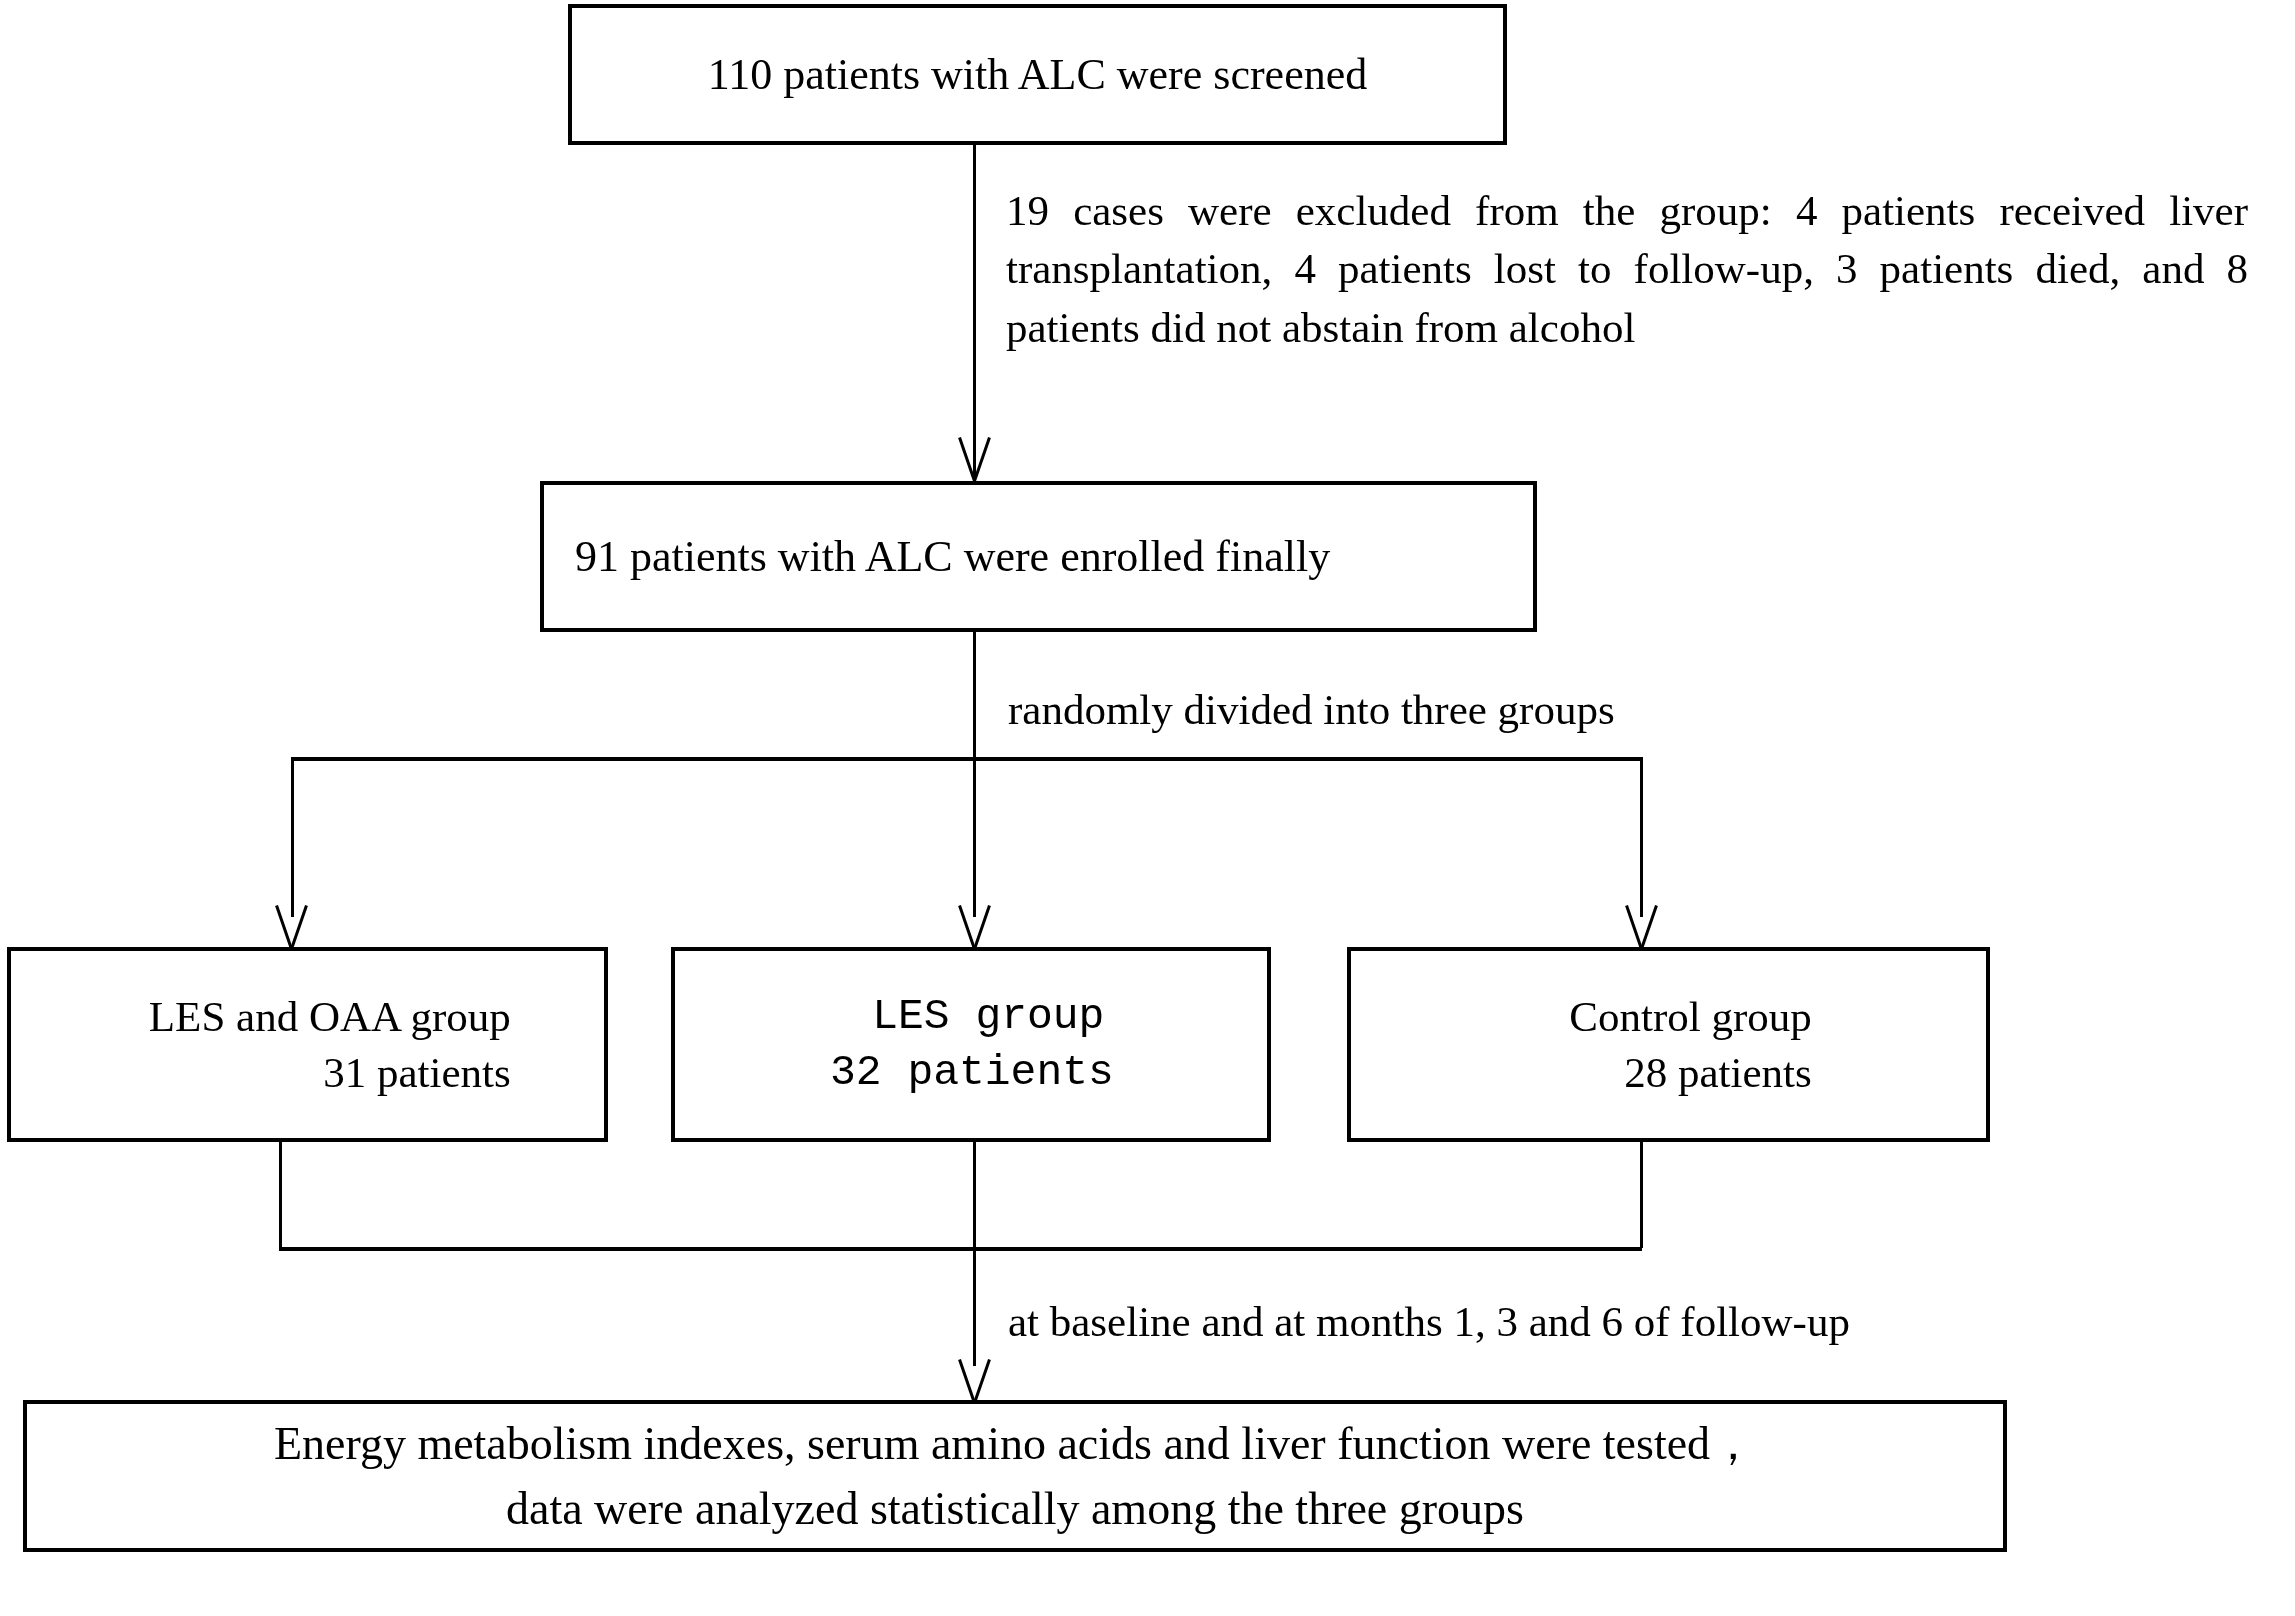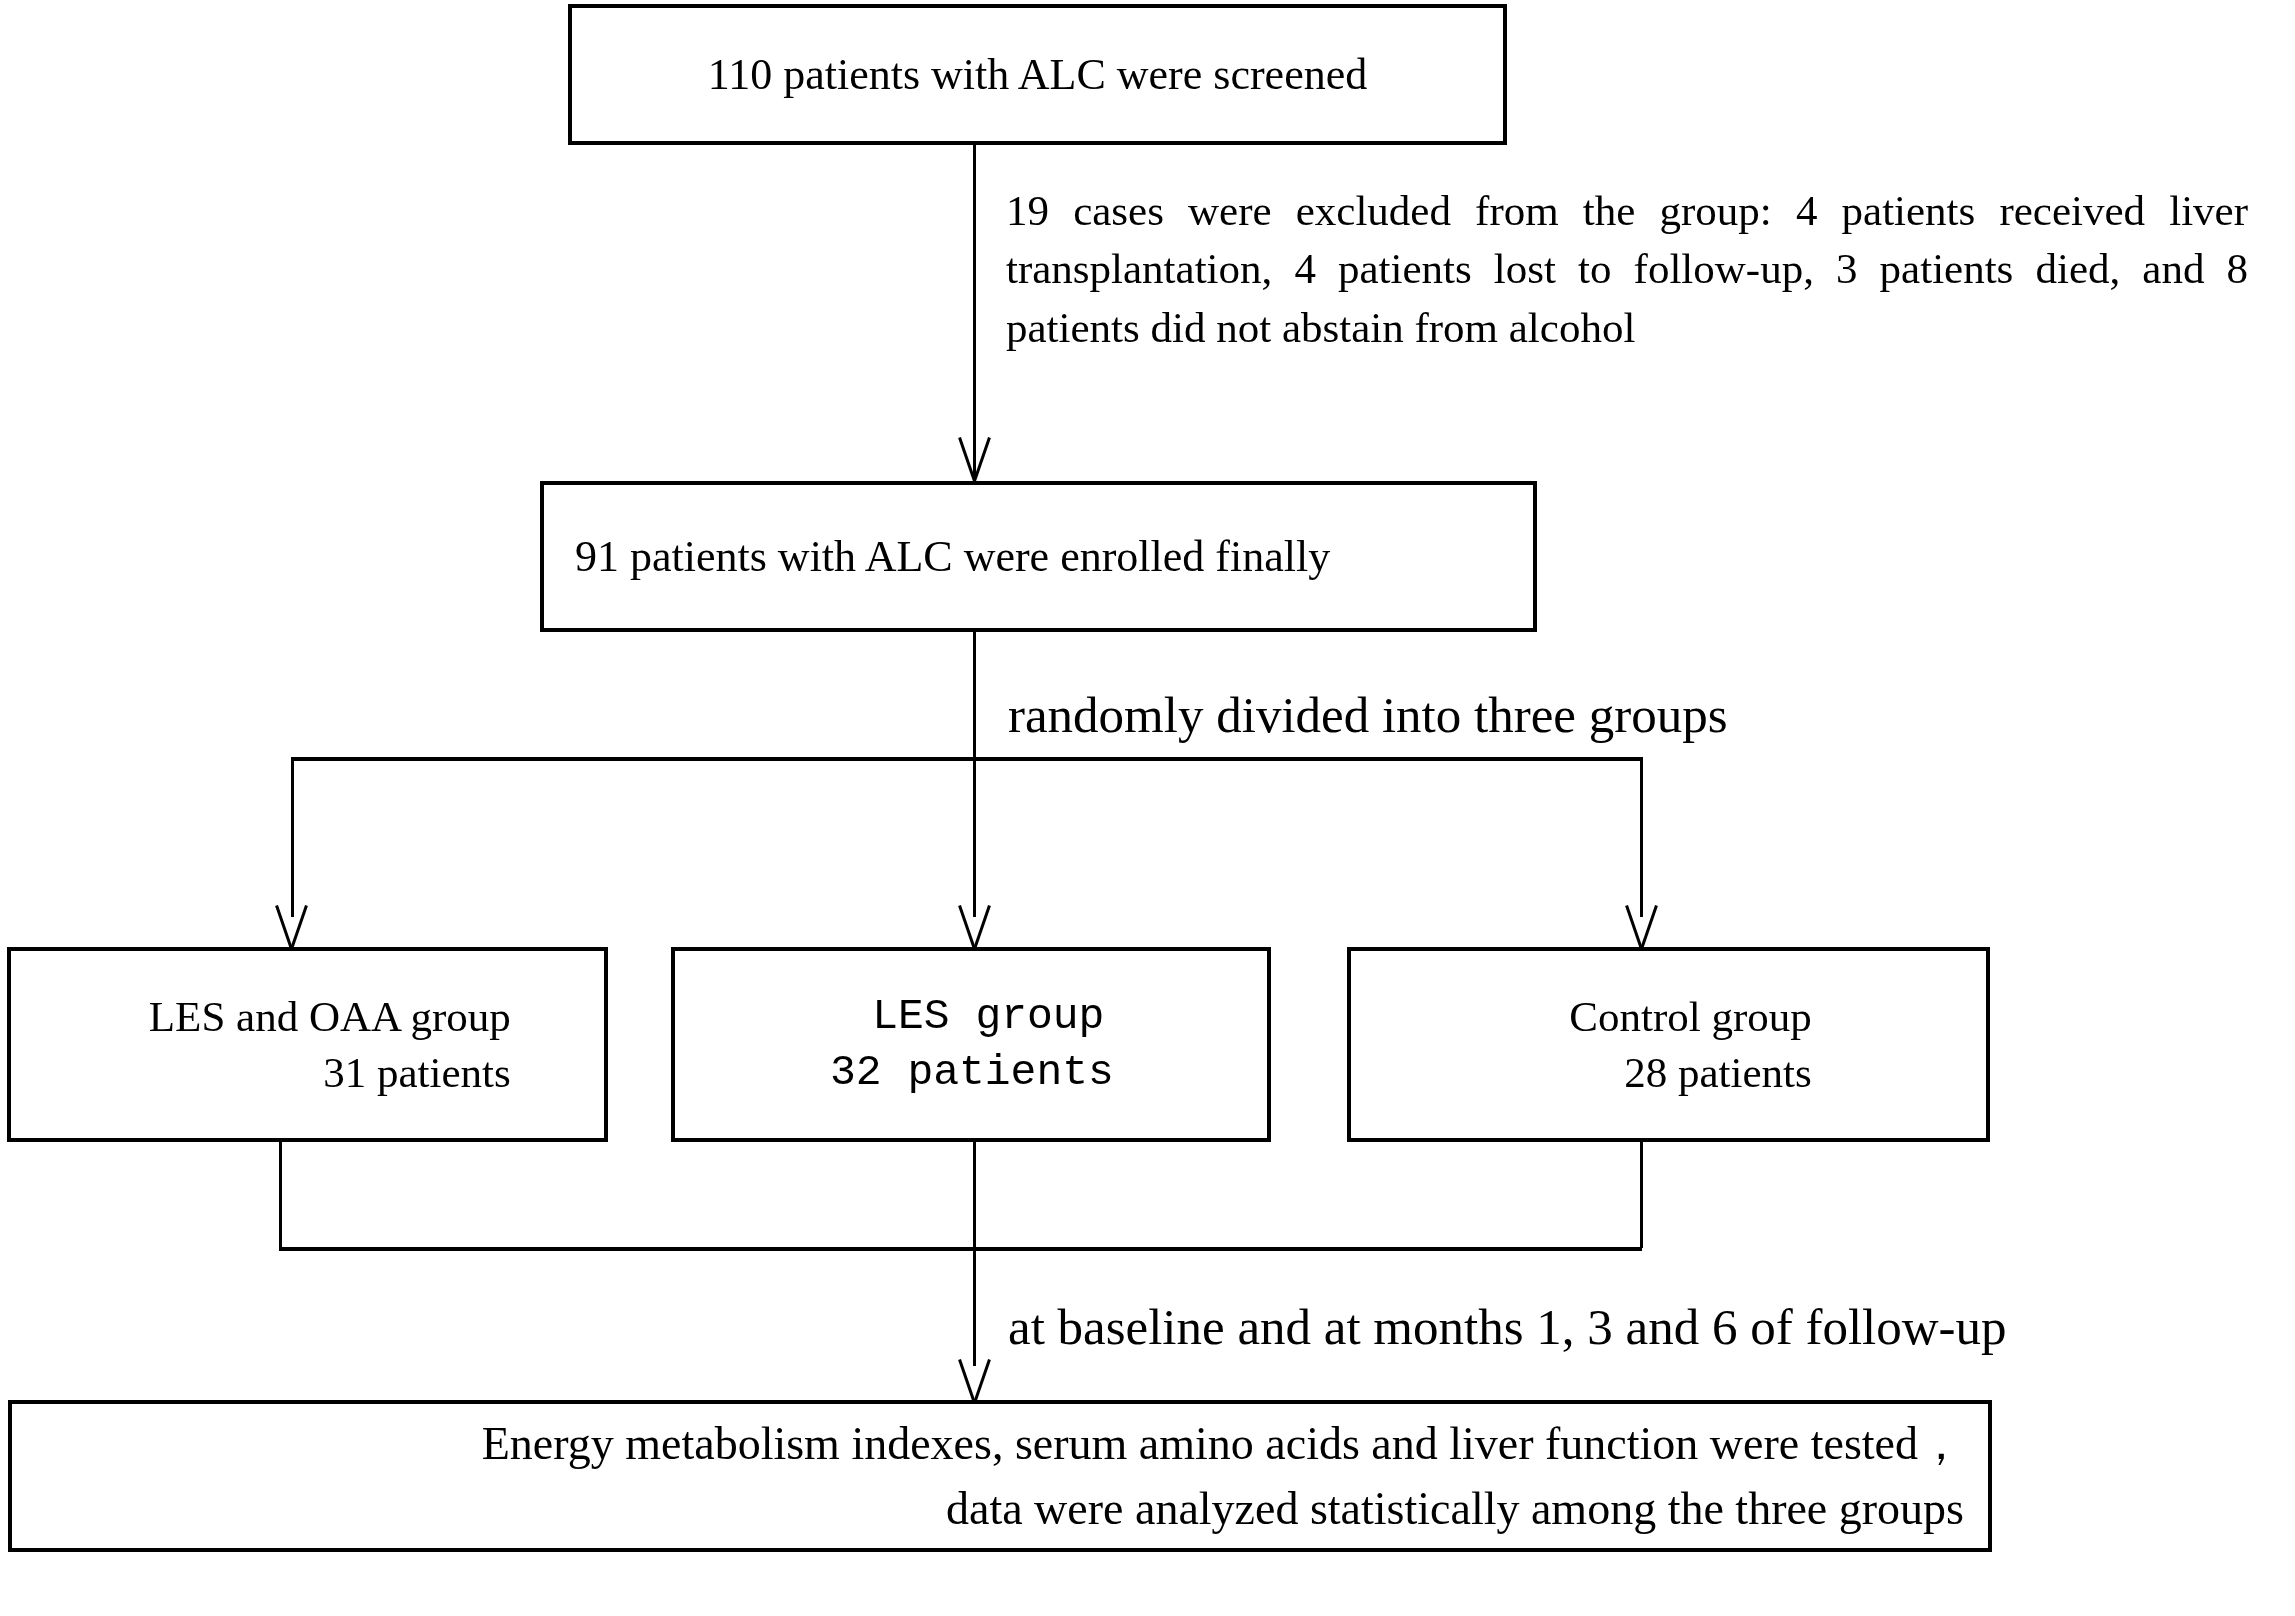--- a/index.html
+++ b/index.html
@@ -74,33 +74,33 @@
   .group-inner .box-line { font-size: 43px; }
   .group-inner .gl-title { text-align: left; margin-left: 44px; }
   .group-inner .gl-count { text-align: right; }
 
   #box-group-0 .group-inner .gl-count { padding-left: 3.7px; }
   #box-group-1 .group-inner .gl-count { padding-left: 1.8px; }
   #box-group-2 .group-inner .gl-count { padding-left: 1.8px; }
 
   
   #box-outcome {
-    left: 8px; top: 1400px;
+    left: 23px; top: 1400px;
     width: 1984px; height: 152px;
-    align-items: flex-end;
+    align-items: center;
   }
   #box-outcome .box-line {
     font-size: 46px;
     line-height: 1.42;
   }
 
   
   .annot {
     position: absolute;
-    font-size: 51px;
+    font-size: 43px;
     line-height: 1.34;
     white-space: nowrap;
     text-align: right;
   }
 
   #annot-excluded {
     left: 1006px;
     top: 182px;
     width: 1242px;
     white-space: normal;

